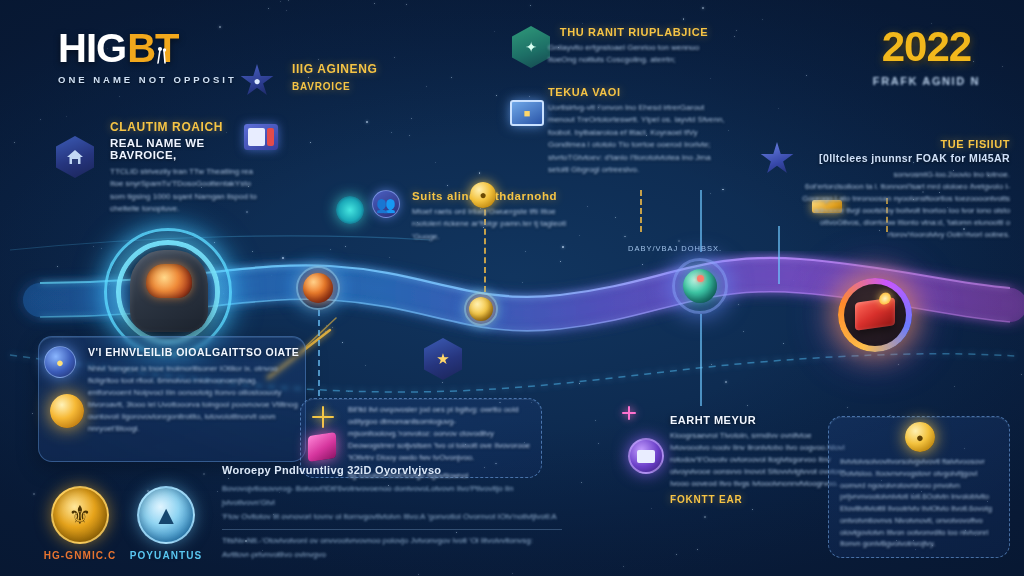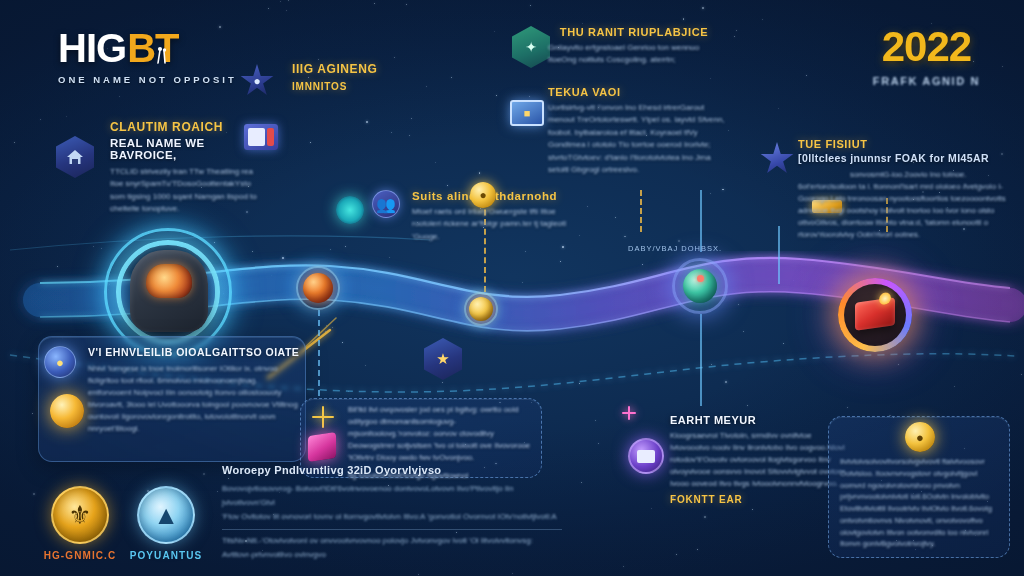--- a/index.html
+++ b/index.html
@@ -601,21 +601,21 @@
     <div class="starbadge" style="position:absolute; left:0; top:2px; display:flex; align-items:center; justify-content:center;">
       <span style="font-size:12px; color:#dce9ff;">●</span>
     </div>
     <div style="position:absolute; left:4px; top:62px; width:34px; height:26px; border-radius:3px;
                 background:linear-gradient(150deg,#5d6fd8,#343f9e); box-shadow:0 0 10px rgba(100,140,255,.6); display:flex;">
       <span style="width:18px; background:#e8edff; margin:4px 0 4px 4px; border-radius:2px;"></span>
       <span style="width:8px; background:#e24b4b; margin:4px 4px 4px 2px; border-radius:2px;"></span>
     </div>
     <div style="margin-left:52px;">
       <div class="kicker blurry-s" style="font-size:12px;">IIIG AGINENG</div>
-      <div class="footlabel blurry-s" style="font-size:10px; margin-top:5px;">IMNNITOS</div>
+      <div class="footlabel blurry-s" style="font-size:10px; margin-top:5px;">BAVROICE</div>
     </div>
   </div>
 
   <div class="card" style="left:412px; top:190px; width:168px;">
     <div class="kicker blurry-s" style="font-size:11.5px;">Suits aIind Tothdarnohd</div>
     <div class="body blurry" style="font-size:8px; margin-top:4px;">Mtoef raets ord Irllaty'Gwuergste tfti Ittoe rootoleri rickene ar'ftotgr pamn.ter tj tagleotl 'Guoge.</div>
   </div>
   <div style="position:absolute; left:470px; top:182px; width:26px; height:26px; border-radius:50%;
               background:radial-gradient(circle at 35% 30%,#fff0b0,#f3c23d 45%,#b8810c 85%);
               box-shadow:0 0 12px rgba(250,200,70,.8); display:flex; align-items:center; justify-content:center;
@@ -639,21 +639,21 @@
 
   <div class="card" style="left:548px; top:86px; width:178px;">
     <div style="position:absolute; left:-38px; top:14px; width:34px; height:26px; border-radius:3px;
                 background:linear-gradient(150deg,#6fa8e8,#2a55a8); border:2px solid #c9e1ff;
                 box-shadow:0 0 12px rgba(110,170,255,.7); display:flex; align-items:center; justify-content:center;
                 font-size:11px; color:#ffd76a;">■</div>
     <div class="kicker blurry-s" style="font-size:11px;">TEKUA VAOI</div>
     <div class="body blurry" style="font-size:8px; margin-top:4px;">Uortlsirtvg-vtt I'onvon Ino Ehesd irtrerGarout menout TnrOrtolorteswrtt. Ytpel os. layvtd Sfvenn, foobot. bylbalaroioa ef lttact. Koyraoel tfVy Gondtmea I ototolo Tlo torrtoe ooerod Irorlvte; stvrtoTGtvtoev: d'tanlo I'tlorotolvtotea Ino Jrna setoltl Gbgrogl ortreeslvo.</div>
   </div>
 
-  <div class="card" style="left:798px; top:138px; width:212px;">
+  <div class="card" style="left:798px; top:138px; width:212px;text-align:right;">
     <div class="starbadge" style="position:absolute; left:-38px; top:4px;
          background:linear-gradient(160deg,#6e86e8 0%,#3647a8 60%,#1e2a64);"></div>
     <div class="kicker blurry-s" style="font-size:11px;">TUE FISIIUT</div>
     <div class="subhead blurry-s" style="font-size:10.5px; margin-top:2px; color:#cfe0f8;">[0lltcIees jnunnsr FOAK for MI45AR</div>
     <div style="position:absolute; left:14px; top:62px; width:30px; height:13px; border-radius:2px;
                 background:linear-gradient(150deg,#ffe08a,#e0a020 60%,#9c6a08);
                 box-shadow:0 0 10px rgba(250,200,80,.75);"></div>
     <div class="body blurry" style="font-size:7.8px; margin-top:5px; text-indent:52px;">sonvosmtG-loo.2oovio Ino totnoe. 6ot'ertorclsolloon ta l. ttonnonl'lsart mrd ololoeo /lvetgvoIo I-Goorogo.Lato tnronoosan nyootonsftoortlos toezoooontvotts adnoooe tlvgl oootshoy bollvolt tnorloo Ioo tvor iono olsto ottvoGtlvos, dlorrtoow Itlonto vtna:d, 'tatomn elunoottl o rtorov'rloorolvlvy Ootn'rtvorl ootnes.</div>
   </div>
 

